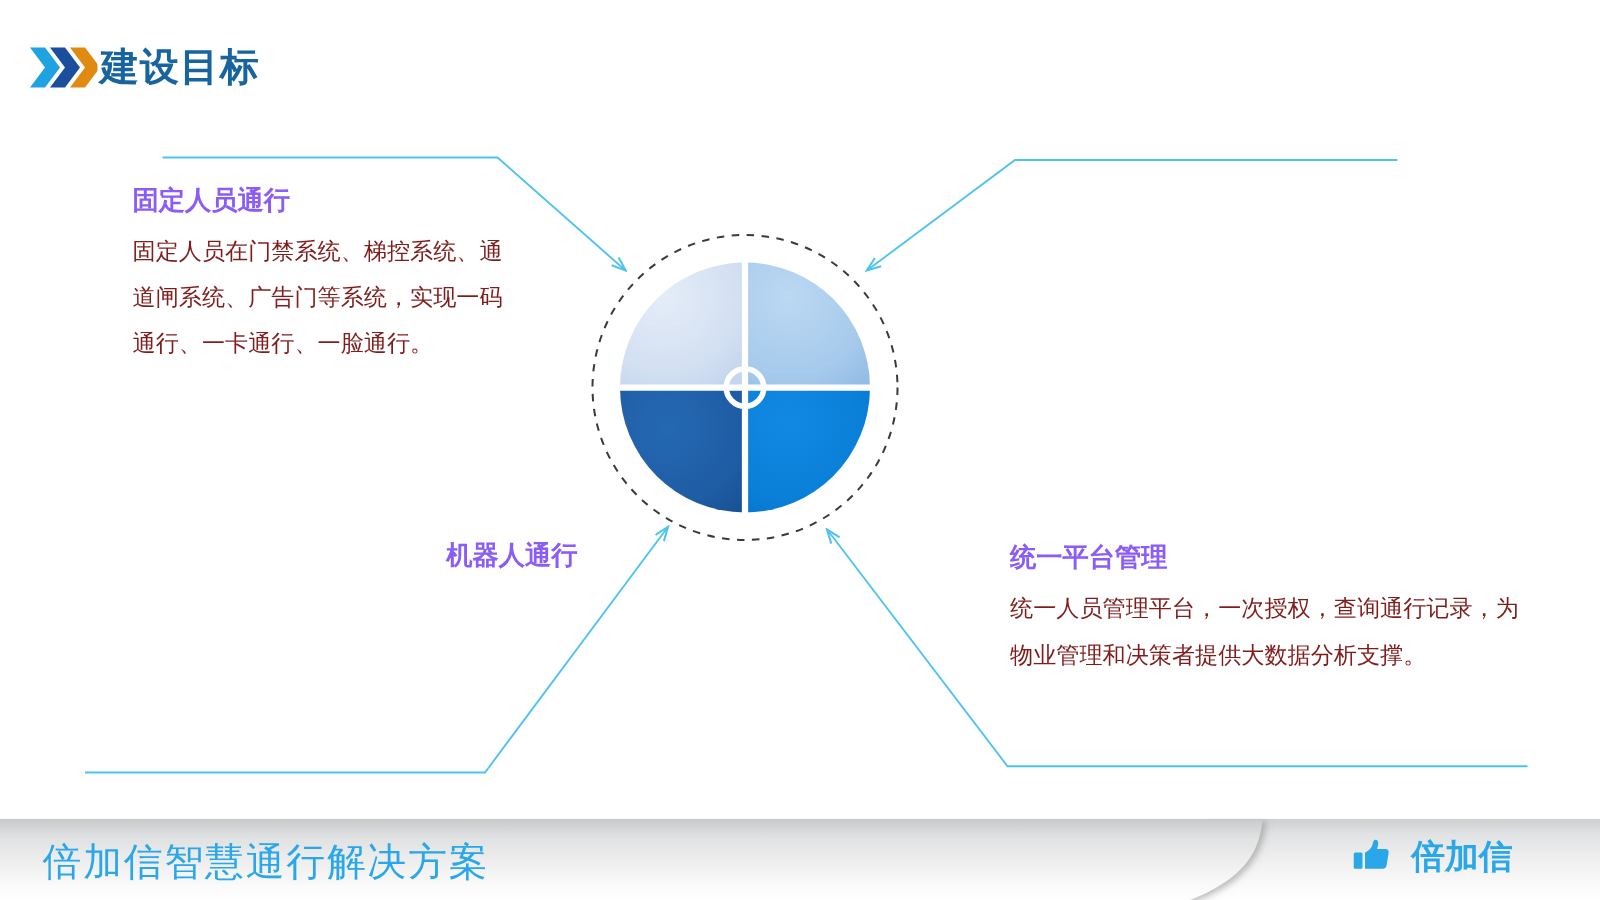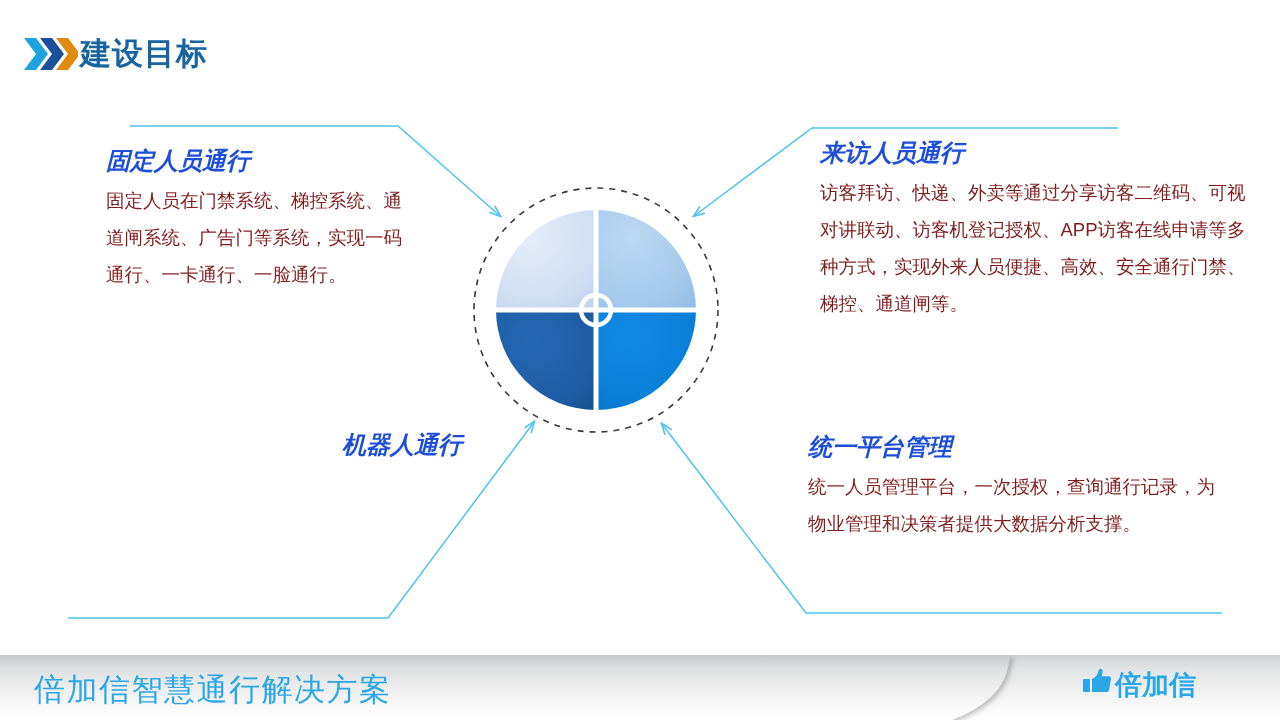--- a/index.html
+++ b/index.html
@@ -64,27 +64,26 @@
     position: absolute;
     left: 468px;
     top: 182px;
     width: 256px;
     height: 256px;
   }
 
   
   .block { position: absolute; }
   .block-heading {
-    font-size: 24px;
+    font-size: 21px;
     font-weight: bold;
-    color: #1d4ed8;
+    color: #8b5cf6;
     line-height: 30px;
     margin: 0 0 6px 0;
     white-space: nowrap;
-    font-style: italic;
   }
   .block-body {
     font-size: 18.5px;
     color: #7f1d1d;
     line-height: 37px;
     margin: 0;
     font-weight: 400;
   }
 
   #block-fixed   { left: 106px; top: 146px;  width: 300px; }
@@ -119,22 +118,22 @@
     font-weight: normal;
     color: #29A7E8;
     letter-spacing: 1.5px;
     white-space: nowrap;
   }
   #footer-brand {
     position: absolute;
     left: 1082px;
     top: 12px;
     display: flex;
-    align-items: flex-start;
-    gap: 3px;
+    align-items: flex-end;
+    gap: 17px;
     white-space: nowrap;
   }
   #footer-brand-text {
     font-size: 27px;
     font-weight: bold;
     color: #29A7E8;
     letter-spacing: 0px;
   }
   #thumbs-up-icon { display: block; }
 </style>
@@ -215,24 +214,20 @@
 
       <circle cx="128" cy="128" r="15" fill="none" stroke="#ffffff" stroke-width="4.5"></circle>
     </svg>
   </div>
 
   <div class="block" id="block-fixed">
     <div class="block-heading">固定人员通行</div>
     <div class="block-body">固定人员在门禁系统、梯控系统、通道闸系统、广告门等系统，实现一码通行、一卡通行、一脸通行。</div>
   </div>
 
-  <div class="block" id="block-visitor">
-    <div class="block-heading">来访人员通行</div>
-    <div class="block-body">访客拜访、快递、外卖等通过分享访客二维码、可视对讲联动、访客机登记授权、APP访客在线申请等多种方式，实现外来人员便捷、高效、安全通行门禁、梯控、通道闸等。</div>
-  </div>
 
   <div class="block" id="block-robot">
     <div class="block-heading">机器人通行</div>
   </div>
 
   <div class="block" id="block-platform">
     <div class="block-heading">统一平台管理</div>
     <div class="block-body">统一人员管理平台，一次授权，查询通行记录，为物业管理和决策者提供大数据分析支撑。</div>
   </div>
 

